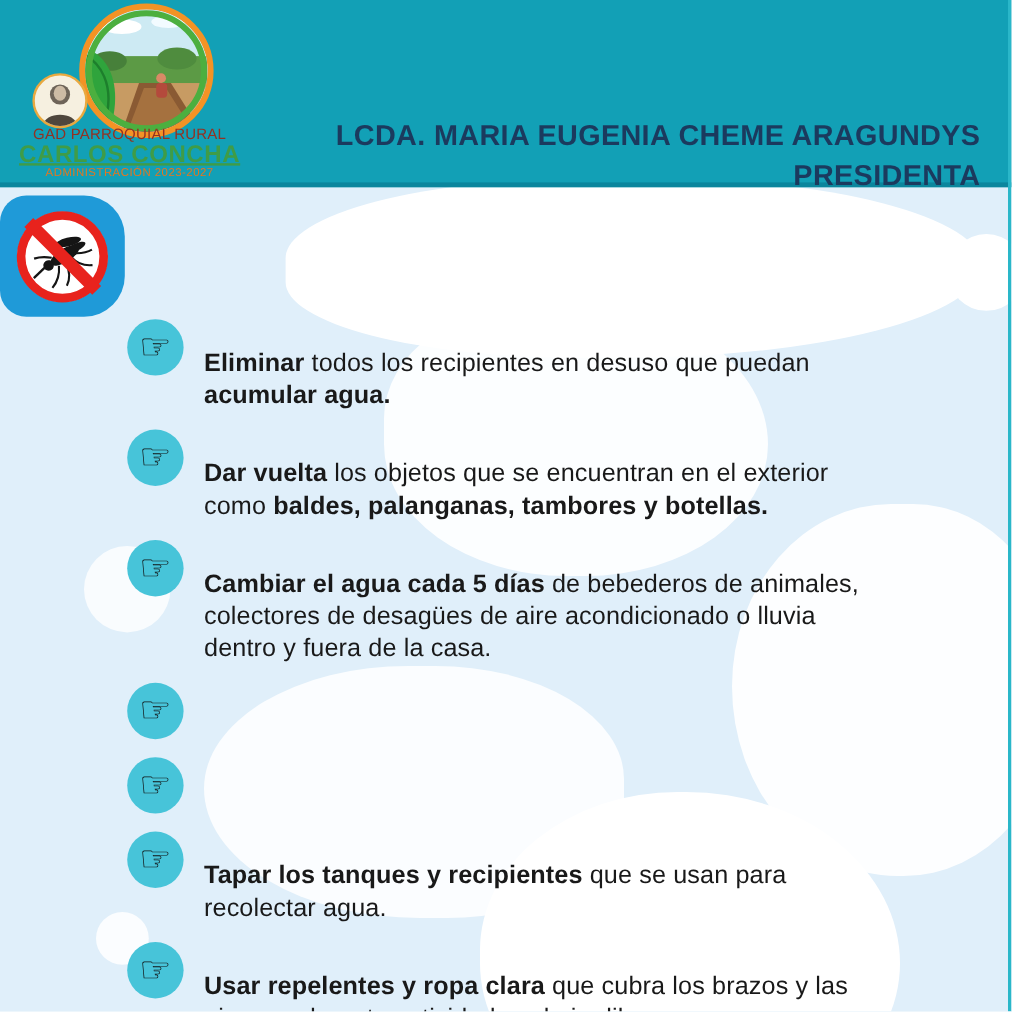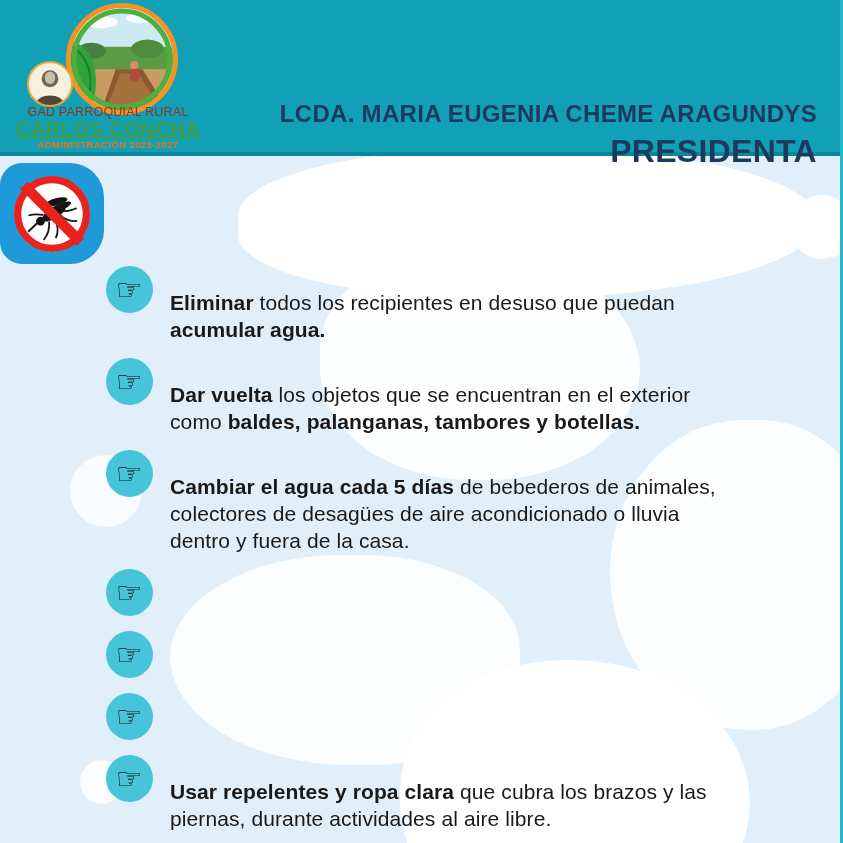--- a/index.html
+++ b/index.html
@@ -16,24 +16,24 @@
   .header{position:absolute; left:0; top:0; width:843px; height:156px;
     background:var(--teal,#12a0b6); border-bottom:4px solid var(--teal-dark,#0b869d); z-index:5;}
   .logo-wrap{position:absolute; left:0; top:0; width:220px; height:156px;}
   .logo-circle{position:absolute; left:66px; top:3px; width:112px; height:112px; border-radius:50%;
     border:5px solid var(--logo-orange,#f39325); overflow:hidden; background:#cdeaf3;}
   .logo-portrait{position:absolute; left:27px; top:61px; width:46px; height:46px; border-radius:50%;
     background:#f6f0e0; border:2px solid #e9a93f; overflow:hidden; z-index:2;}
   .org-lines{position:absolute; left:6px; top:106px; width:204px; text-align:center; line-height:1.05; z-index:3;}
   .org-l1{font-size:12.5px; font-weight:normal; color:var(--logo-maroon,#943122); letter-spacing:.2px;}
   .org-l2{font-size:20px; font-weight:bold; color:var(--logo-green,#3f9c47); letter-spacing:.5px;text-decoration:underline;}
-  .org-l3{font-size:9.5px; font-weight:bold; color:var(--logo-admin,#e5761f); letter-spacing:.4px;text-align:center;}
+  .org-l3{font-size:9.5px; font-weight:normal; color:var(--logo-admin,#e5761f); letter-spacing:.4px;text-align:center;}
   .official{position:absolute; right:26px; top:60px; text-align:right; color:var(--navy,#1b3a5e);margin-top:40px;}
   .official .name{font-size:24px; font-weight:bold; letter-spacing:.3px;}
-  .official .role{font-size:32px; font-weight:bold; margin-top:5px; letter-spacing:.3px;}
+  .official .role{font-size:24px; font-weight:bold; margin-top:5px; letter-spacing:.3px;}
 
   
   .blob{position:absolute; background:#ffffff; z-index:1;}
   .b1{left:238px; top:148px; width:580px; height:150px; border-radius:48% 52% 55% 45%;}
   .b2{left:320px; top:250px; width:320px; height:230px; border-radius:45% 55% 50% 50%; opacity:.9;}
   .b3{left:610px; top:420px; width:270px; height:310px; border-radius:50% 45% 48% 52%; opacity:.92;}
   .b4{left:170px; top:555px; width:350px; height:210px; border-radius:52% 48% 45% 55%; opacity:.85;}
   .b5{left:400px; top:660px; width:350px; height:280px; border-radius:48% 52% 50% 50%;}
   .b6{left:790px; top:195px; width:64px; height:64px; border-radius:50%;}
   .b7{left:70px; top:455px; width:72px; height:72px; border-radius:50%; opacity:.8;}
@@ -150,20 +150,21 @@
         <p class="tip-text"><b>Cambiar el agua cada 5 días</b><span> de bebederos de animales, colectores de desagües de aire acondicionado o lluvia dentro y fuera de la casa.</span></p>
       </div>
       <div class="tip">
         <div class="hand">☞</div>
       </div>
       <div class="tip">
         <div class="hand">☞</div>
       </div>
       <div class="tip">
         <div class="hand">☞</div>
+        <p class="tip-text"><b>Tapar los tanques y recipientes</b><span> que se usan para recolectar agua.</span></p>
       </div>
       <div class="tip">
         <div class="hand">☞</div>
         <p class="tip-text"><b>Usar repelentes y ropa clara</b><span> que cubra los brazos y las piernas, durante actividades al aire libre.</span></p>
       </div>
     </div>
 
 </div>
 
 </body></html>

